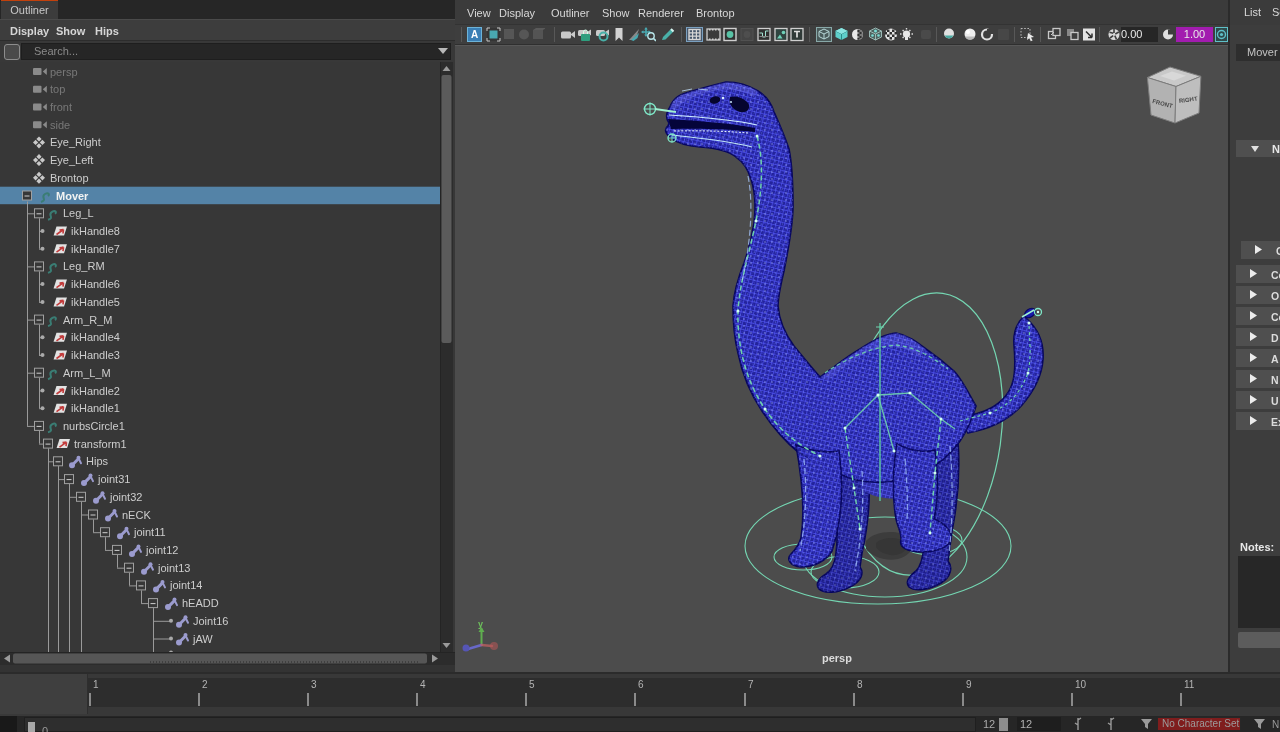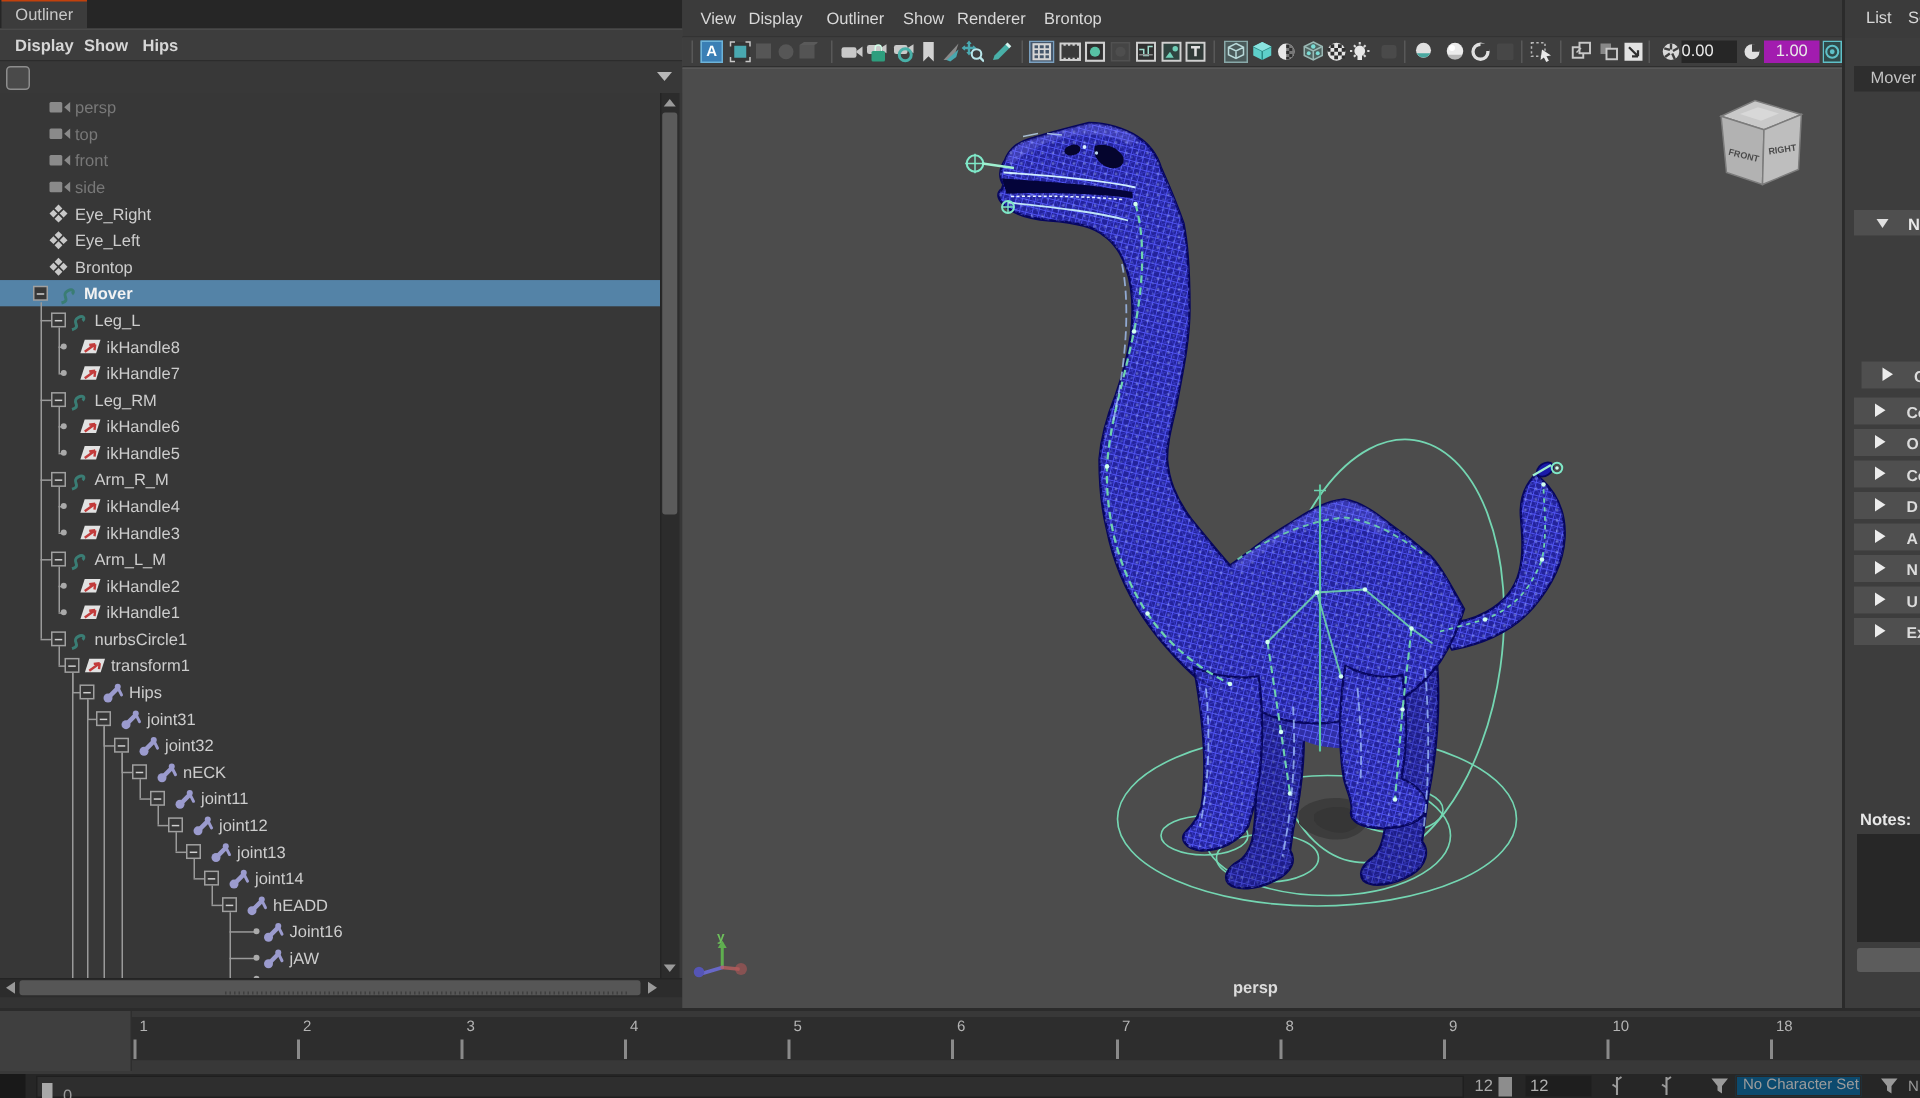--- a/index.html
+++ b/index.html
@@ -33,20 +33,21 @@
 <div id="outliner" class="abs">
   <div id="ol-tabbar" class="abs"></div>
   <div id="ol-tab" class="abs">Outliner</div>
   <div id="ol-menu" class="abs">
       <span style="left:10px">Display</span>
       <span style="left:56px">Show</span>
       <span style="left:95px">Hips</span>
     </div>
   <div id="ol-search" class="abs">
       <div class="icon"></div>
+      <div class="box">Search...</div>
       <div class="arr"></div>
     </div>
   <svg class="abs" style="left:0;top:62px" width="455" height="590" viewBox="0 62 455 590">
 <rect x="0" y="186.7" width="440" height="17.5" fill="#5483a7"></rect>
 <path d="M27.5 201.5V425.9" stroke="#9a9a9a" stroke-width="1"></path>
 <path d="M27.0 213.8H34.0" stroke="#9a9a9a" stroke-width="1"></path>
 <path d="M27.0 266.9H34.0" stroke="#9a9a9a" stroke-width="1"></path>
 <path d="M27.0 320.1H34.0" stroke="#9a9a9a" stroke-width="1"></path>
 <path d="M27.0 373.2H34.0" stroke="#9a9a9a" stroke-width="1"></path>
 <path d="M27.0 426.4H34.0" stroke="#9a9a9a" stroke-width="1"></path>
@@ -669,39 +670,39 @@
 <div class="tl-num" style="left:638px;top:7px">6</div>
 <div class="tl-tick" style="left:634px;top:21px;height:13px"></div>
 <div class="tl-num" style="left:748px;top:7px">7</div>
 <div class="tl-tick" style="left:744px;top:21px;height:13px"></div>
 <div class="tl-num" style="left:857px;top:7px">8</div>
 <div class="tl-tick" style="left:853px;top:21px;height:13px"></div>
 <div class="tl-num" style="left:966px;top:7px">9</div>
 <div class="tl-tick" style="left:962px;top:21px;height:13px"></div>
 <div class="tl-num" style="left:1075px;top:7px">10</div>
 <div class="tl-tick" style="left:1071px;top:21px;height:13px"></div>
-<div class="tl-num" style="left:1184px;top:7px">18</div>
+<div class="tl-num" style="left:1184px;top:7px">11</div>
 <div class="tl-tick" style="left:1180px;top:21px;height:13px"></div>
   </div>
 <div id="rangerow" class="abs">
     <div class="abs" style="left:0;top:0;width:1280px;height:16px;background:#262626"></div>
 <div class="abs" style="left:0;top:0;width:17px;height:16px;background:#191919"></div>
 <div class="abs" style="left:24px;top:1px;width:952px;height:15px;background:#2e2e2e;border:1px solid #1f1f1f;box-sizing:border-box"></div>
 <div class="abs" style="left:28px;top:6px;width:7px;height:10px;background:#a8a8a8"></div>
 <div class="abs" style="left:42px;top:9px;color:#999;font-size:11px">0</div>
 <div class="abs" style="left:983px;top:2px;color:#aaa;font-size:11px">12</div>
 <div class="abs" style="left:999px;top:2px;width:9px;height:13px;background:#8d8d8d"></div>
 <div class="abs" style="left:1017px;top:1px;width:44px;height:14px;background:#1e1e1e;color:#b0b0b0;font-size:11px;line-height:14px"><span style="padding-left:3px">12</span></div>
 <svg class="abs" style="left:1071px;top:1px" width="14" height="14">
       <path d="M7 1v12M7 3l3-2M7 8l-3-2" stroke="#9a9a9a" stroke-width="1.4" fill="none"></path>
     </svg>
 <svg class="abs" style="left:1104px;top:1px" width="14" height="14">
       <path d="M7 1v12M7 3l3-2M7 8l-3-2" stroke="#9a9a9a" stroke-width="1.4" fill="none"></path>
     </svg>
 <svg class="abs" style="left:1140px;top:2px" width="13" height="12">
       <path d="M1 1h11L8 6v5L5 9V6z" fill="#9a9a9a"></path>
     </svg>
-<div class="abs" style="left:1157px;top:1px;width:84px;height:14px;background:#0c4a6e;border:1px solid #272727;box-sizing:border-box;color:#9c9c9c;font-size:10px;line-height:12px"><span style="padding-left:4px">No Character Set</span></div>
+<div class="abs" style="left:1157px;top:1px;width:84px;height:14px;background:#7f1d1d;border:1px solid #272727;box-sizing:border-box;color:#9c9c9c;font-size:10px;line-height:12px"><span style="padding-left:4px">No Character Set</span></div>
 <svg class="abs" style="left:1253px;top:2px" width="13" height="12">
       <path d="M1 1h11L8 6v5L5 9V6z" fill="#9a9a9a"></path>
     </svg>
 <div class="abs" style="left:1272px;top:3px;color:#9a9a9a;font-size:10px">N</div>
   </div>
 
 </body></html>

